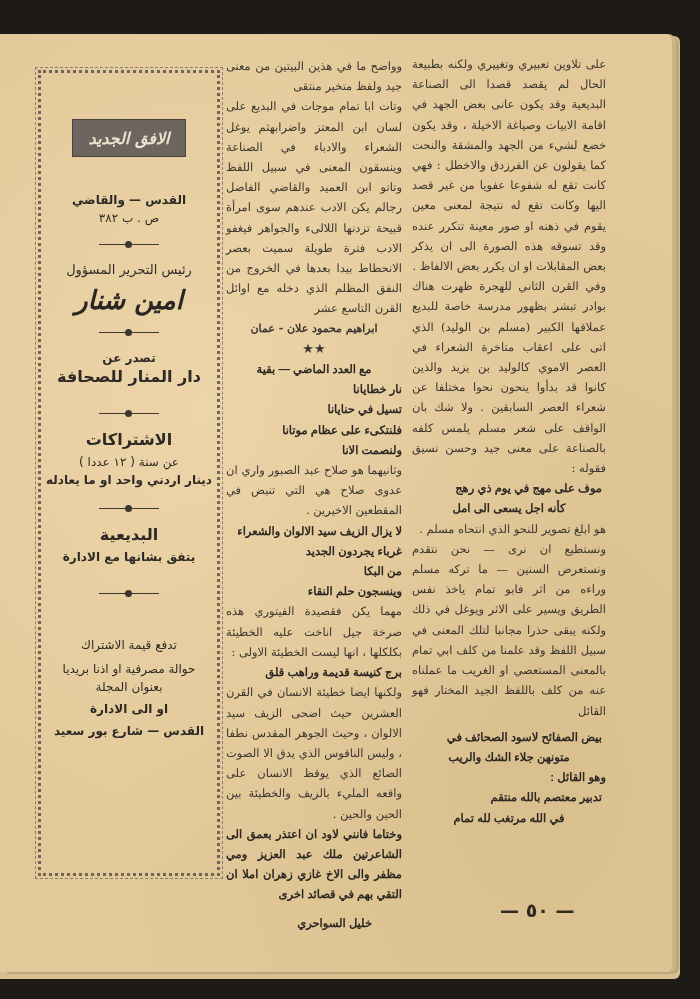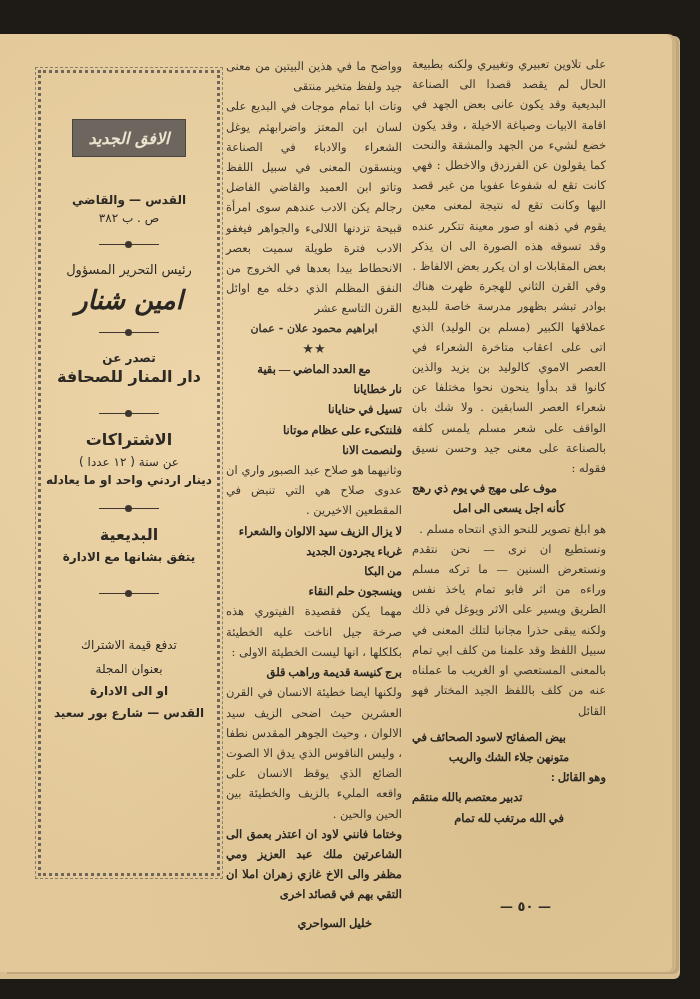--- a/index.html
+++ b/index.html
@@ -64,28 +64,28 @@
 
     
     .col {
       position: absolute; direction: rtl; text-align: justify;
       font-family: "DejaVu Serif", serif; font-size: 11.5px; line-height: 20.2px;
       color: #3a352e;
     }
     .col-mid { left: 226px; top: 22px; width: 176px; }
     .col-right { left: 412px; top: 20px; width: 194px; }
     .col p { margin: 0; }
-    .col .b { font-family: Liberation Serif, serif; font-weight: bold; color: #2b2722; }
+    .col .b { font-family: Liberation Sans, sans-serif; font-weight: bold; color: #2b2722; }
     .author { margin-top: 6px; font-weight: bold; text-align: center; font-size: 11px; }
     .stars { text-align: center; font-size: 13px; margin: 8px 0 6px; }
-    .verse { text-align: left; padding-right: 4px; }
+    .verse { text-align: right; padding-right: 4px; }
     .verse-center { text-align: center; }
     .page-number {
       position: absolute; left: 500px; top: 865px; direction: rtl;
-      font-family: "DejaVu Sans", sans-serif; font-weight: bold; font-size: 13px; color: #2f2a24;
+      font-family: "DejaVu Sans", sans-serif; font-weight: bold; font-size: 19px; color: #2f2a24;
     }
   </style>
 </head>
 <body>
 
 <div class="page-stack"></div>
 <div class="page">
 
   <div class="info-box">
     <div class="masthead">الافق الجديد</div>
@@ -101,21 +101,22 @@
     <div class="divider" style="margin-top:22px"></div>
     <div class="big" style="margin-top:10px">الاشتراكات</div>
     <div class="info-line" style="margin-top:4px">عن سنة ( ١٢ عددا )</div>
     <div class="info-line bold">دينار اردني واحد او ما يعادله</div>
     <div class="divider" style="margin-top:14px"></div>
     <div class="big" style="margin-top:6px">البديعية</div>
     <div class="info-line bold" style="margin-top:4px">يتفق بشانها مع الادارة</div>
     <div class="divider" style="margin-top:22px"></div>
     <div style="height:26px"></div>
     <div class="info-line">تدفع قيمة الاشتراك</div>
-    <div class="info-line" style="margin-top:6px">بعنوان المجلة</div>
+    <div class="info-line" style="margin-top:6px">حوالة مصرفية او اذنا بريديا</div>
+    <div class="info-line" style="margin-top:0">بعنوان المجلة</div>
     <div class="info-line bold" style="margin-top:4px">او الى الادارة</div>
     <div class="info-line bold" style="margin-top:4px">القدس — شارع بور سعيد</div>
   </div>
 
   <div class="col col-mid">
     <p>وواضح ما في هذين البيتين من معنى جيد ولفظ متخير منتقى</p>
     <p>وتات ابا تمام موجات في البديع على لسان ابن المعتز واضرابهثم يوغل الشعراء والادباء في الصناعة وينسقون المعنى في سبيل اللفظ وتاتو ابن العميد والقاضي الفاضل رجالم يكن الادب عندهم سوى امرأة قبيحة تزدنها اللالىء والجواهر فيغفو الادب فترة طويلة سميت بعصر الانحطاط بيدا بعدها في الخروج من النفق المظلم الذي دخله مع اوائل القرن التاسع عشر</p>
     <p class="author">ابراهيم محمود علان - عمان</p>
     <p class="stars">★★</p>
     <p class="b" style="text-align:center">مع العدد الماضي — بقية</p>

